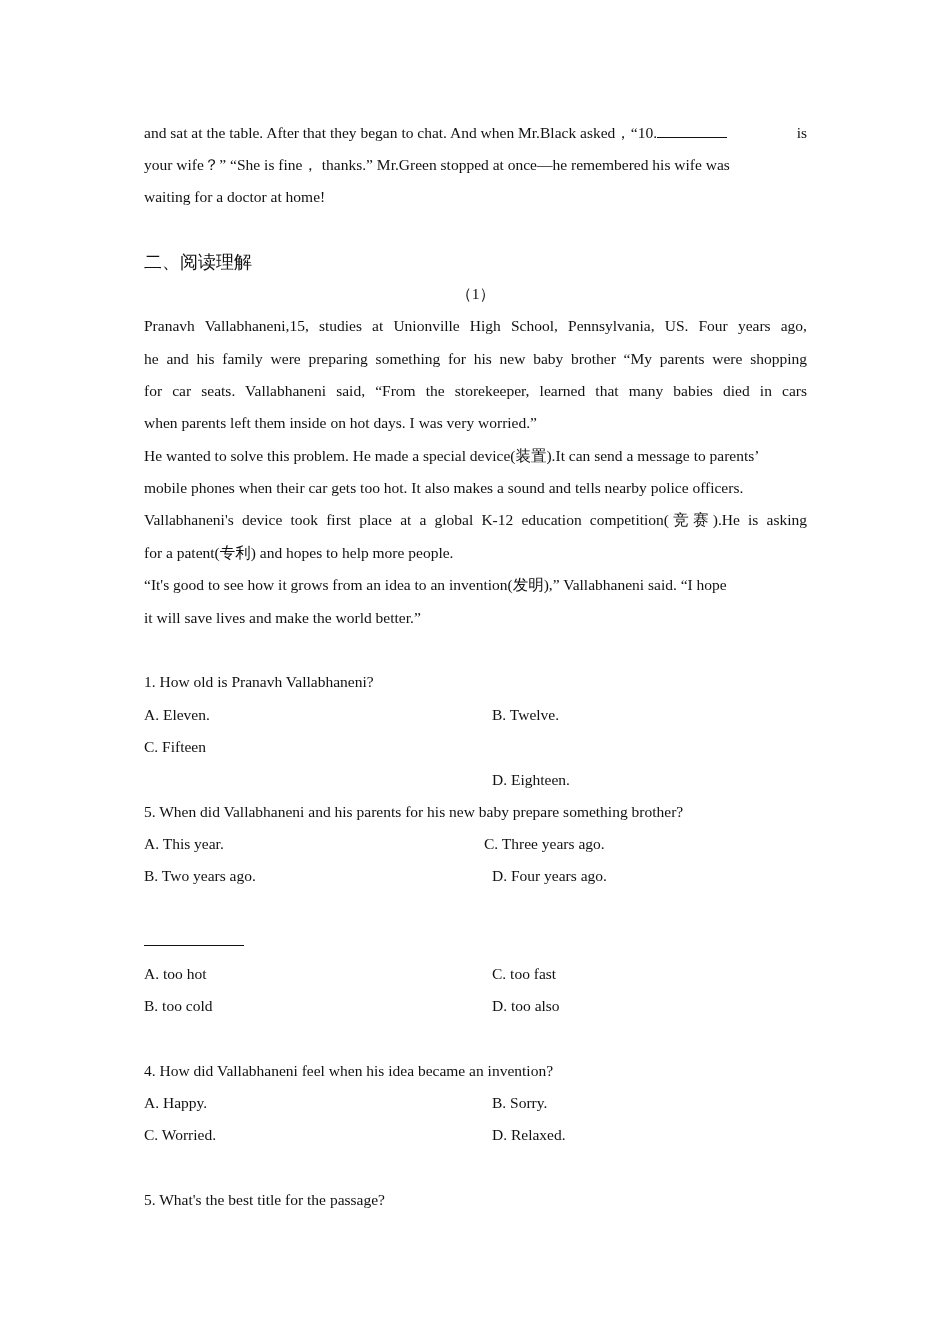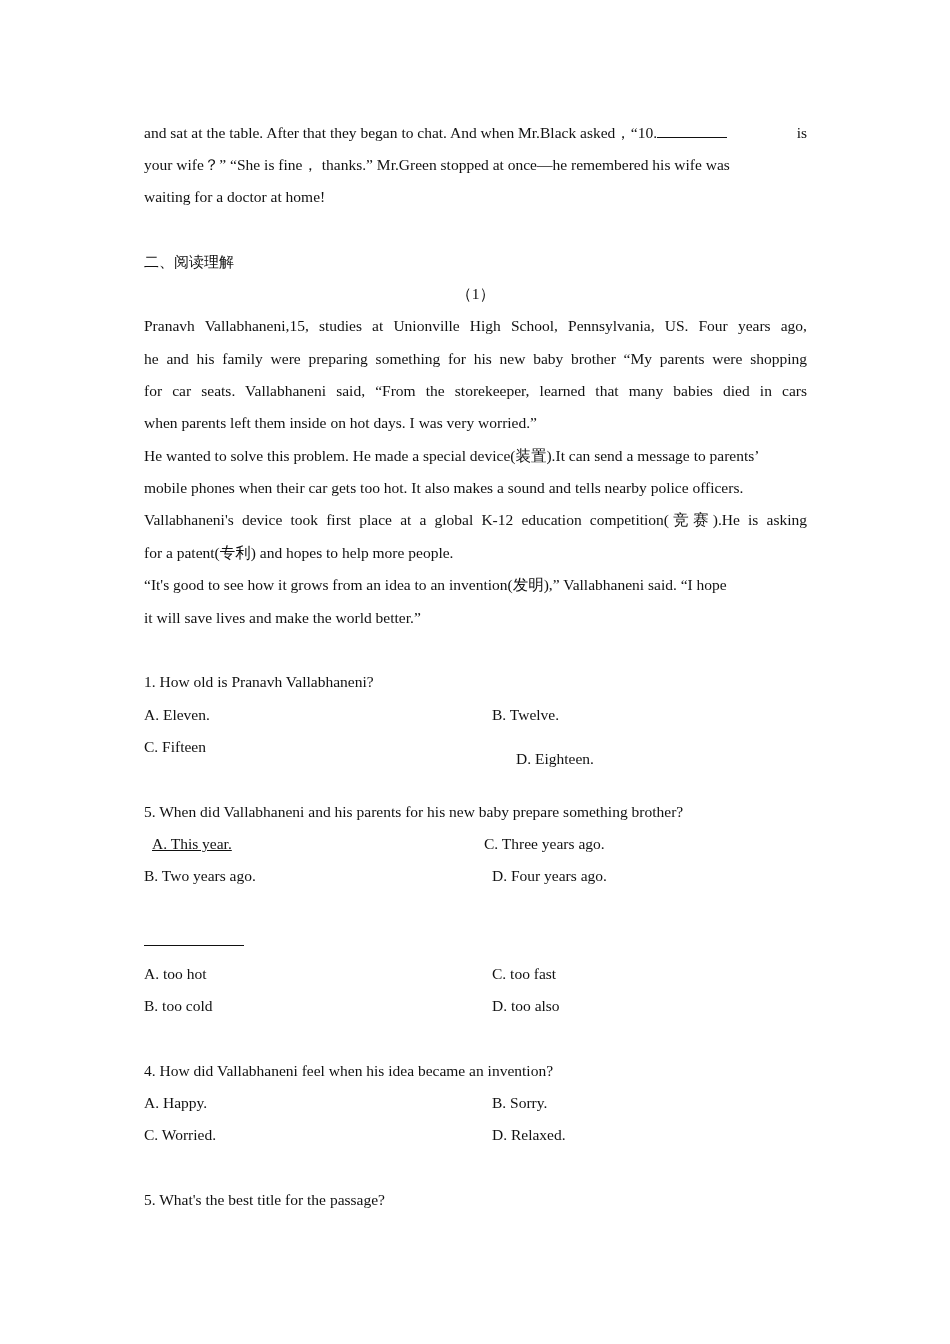--- a/index.html
+++ b/index.html
@@ -20,42 +20,42 @@
 
 <div class="page">
 
   <div class="line" style="top:123px; width:663px;">
     <span>and sat at the table. After that they began to chat. And when Mr.Black asked，“10.</span><span class="blank" style="width:70px;"></span>
     <span style="position:absolute; right:0;">is</span>
   </div>
   <div class="line" style="top:155px;">your wife？” “She is fine， thanks.” Mr.Green stopped at once—he remembered his wife was</div>
   <div class="line" style="top:187px;">waiting for a doctor at home!</div>
 
-  <div class="line" style="top:252px; font-family:'DejaVu Sans', sans-serif; font-size:15px;">二、阅读理解</div>
+  <div class="line" style="top:252px; font-family:'DejaVu Sans', sans-serif; font-size:18px;">二、阅读理解</div>
   <div class="line center" style="top:284px;">（1）</div>
 
   <div class="line just" style="top:316px;">Pranavh Vallabhaneni,15, studies at Unionville High School, Pennsylvania, US. Four years ago,</div>
   <div class="line just" style="top:349px;">he and his family were preparing something for his new baby brother “My parents were shopping</div>
   <div class="line just" style="top:381px;">for car seats. Vallabhaneni said, “From the storekeeper, learned that many babies died in cars</div>
   <div class="line" style="top:413px;">when parents left them inside on hot days. I was very worried.”</div>
   <div class="line" style="top:446px;">He wanted to solve this problem. He made a special device(装置).It can send a message to parents’</div>
   <div class="line" style="top:478px;">mobile phones when their car gets too hot. It also makes a sound and tells nearby police officers.</div>
   <div class="line just" style="top:510px;">Vallabhaneni's device took first place at a global K-12 education competition(竞赛).He is asking</div>
   <div class="line" style="top:543px;">for a patent(专利) and hopes to help more people.</div>
   <div class="line" style="top:575px;">“It's good to see how it grows from an idea to an invention(发明),” Vallabhaneni said.  “I hope</div>
   <div class="line" style="top:608px;">it will save lives and make the world better.”</div>
 
   <div class="line" style="top:672px;">1. How old is Pranavh Vallabhaneni?</div>
   <div class="opt" style="top:705px; left:0;">A. Eleven.</div>
   <div class="opt" style="top:705px; left:348px;">B. Twelve.</div>
   <div class="opt" style="top:737px; left:0;">C. Fifteen</div>
-  <div class="opt" style="top:749px; left:348px;margin-left:24px;">D. Eighteen.</div>
+  <div class="opt" style="top:770px; left:348px;">D. Eighteen.</div>
 
   <div class="line" style="top:802px;">5. When did Vallabhaneni and his parents for his new baby prepare something brother?</div>
-  <div class="opt" style="top:834px; left:8px;text-decoration:underline;">A. This year.</div>
+  <div class="opt" style="top:834px; left:0;">A. This year.</div>
   <div class="opt" style="top:834px; left:340px;">C. Three years ago.</div>
   <div class="opt" style="top:866px; left:0;">B. Two years ago.</div>
   <div class="opt" style="top:866px; left:348px;">D. Four years ago.</div>
 
   <div class="line" style="top:931px;">
     <span class="blank" style="width:100px;"></span>
   </div>
   <div class="opt" style="top:964px; left:0;">A. too hot</div>
   <div class="opt" style="top:964px; left:348px;">C. too fast</div>
   <div class="opt" style="top:996px; left:0;">B. too cold</div>

